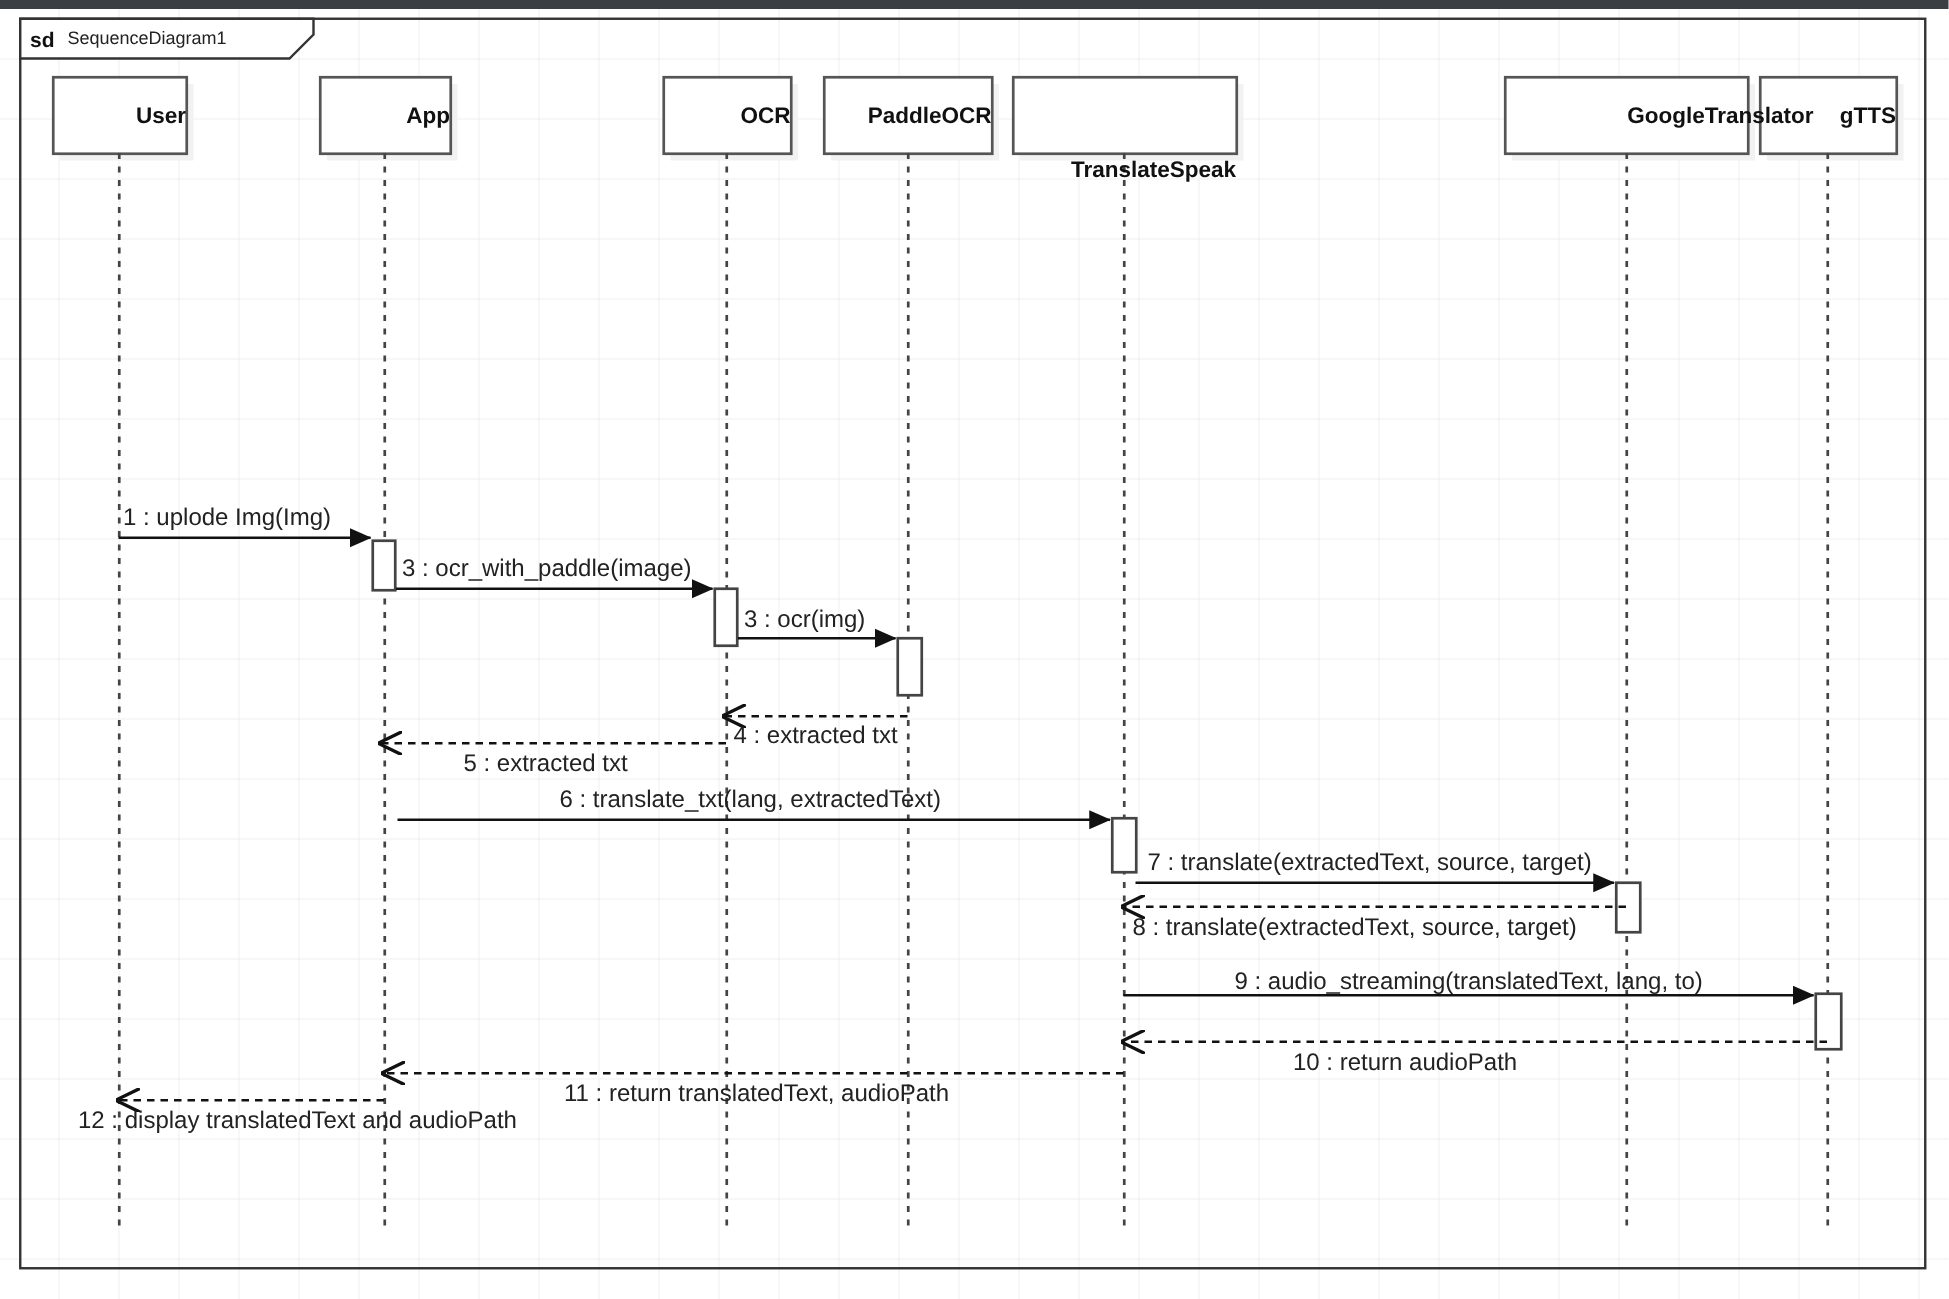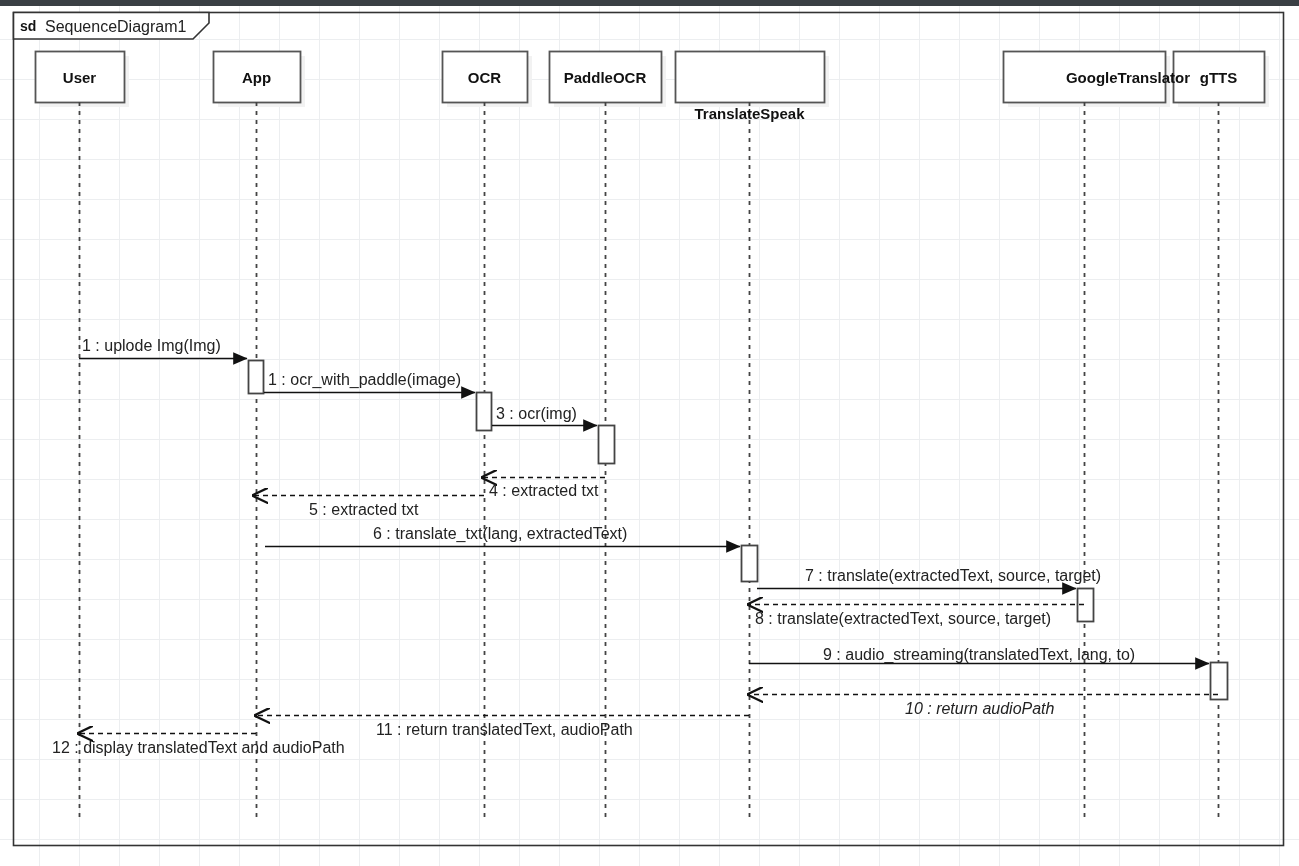--- a/index.html
+++ b/index.html
@@ -52,35 +52,35 @@
     white-space: nowrap;
     line-height: 1;
   }
   .lifeline-name {
     position: absolute;
     font-family: "Liberation Sans", sans-serif;
     font-size: 15px;
     font-weight: bold;
     color: #111111;
     white-space: nowrap;
-    text-align: center;
+    text-align: right;
     line-height: 1;
   }
   .frame-kw {
     position: absolute;
     font-family: "Liberation Sans", sans-serif;
     font-size: 14px;
     font-weight: bold;
     color: #111111;
     line-height: 1;
   }
   .frame-title {
     position: absolute;
     font-family: "Liberation Sans", sans-serif;
-    font-size: 16px;
+    font-size: 12px;
     color: #222222;
     line-height: 1;
   }
 </style>
 </head>
 <body>
 
 <div id="canvas">
 
   <div id="topstrip"></div>
@@ -148,29 +148,29 @@
 
   <div id="labels-layer">
       <span class="lifeline-name" style="left: 35px; width: 89px; top: 69.5px;">User</span>
       <span class="lifeline-name" style="left: 213px; width: 87px; top: 69.5px;">App</span>
       <span class="lifeline-name" style="left: 442px; width: 85px; top: 69.5px;">OCR</span>
       <span class="lifeline-name" style="left: 549px; width: 112px; top: 69.5px;">PaddleOCR</span>
       <span class="lifeline-name" style="left: 675px; width: 149px; top: 69.5px; margin-top: 36px;">TranslateSpeak</span>
       <span class="lifeline-name" style="left: 1003px; width: 162px; top: 69.5px; padding-left: 44px;">GoogleTranslator</span>
       <span class="lifeline-name" style="left: 1173px; width: 91px; top: 69.5px;">gTTS</span>
       <span class="lbl" style="left: 82px; top: 338px;">1 : uplode Img(Img)</span>
-      <span class="lbl" style="left: 268px; top: 372px;">1 : ocr_with_paddle(image)</span>
+      <span class="lbl" style="left: 268px; top: 372px;">3 : ocr_with_paddle(image)</span>
       <span class="lbl" style="left: 496px; top: 406px;">3 : ocr(img)</span>
       <span class="lbl" style="left: 489px; top: 483px;">4 : extracted txt</span>
       <span class="lbl" style="left: 309px; top: 502px;">5 : extracted txt</span>
       <span class="lbl" style="left: 373px; top: 526px;">6 : translate_txt(lang, extractedText)</span>
-      <span class="lbl" style="left: 765px; top: 568px; margin-left: 40px;">7 : translate(extractedText, source, target)</span>
+      <span class="lbl" style="left: 765px; top: 568px;">7 : translate(extractedText, source, target)</span>
       <span class="lbl" style="left: 755px; top: 611px;">8 : translate(extractedText, source, target)</span>
       <span class="lbl" style="left: 823px; top: 647px;">9 : audio_streaming(translatedText, lang, to)</span>
-      <span class="lbl" style="left: 905px; top: 701px; font-style: italic;">10 : return audioPath</span>
+      <span class="lbl" style="left: 862px; top: 701px;">10 : return audioPath</span>
       <span class="lbl" style="left: 376px; top: 722px;">11 : return translatedText, audioPath</span>
       <span class="lbl" style="left: 16px; top: 740px; padding-left: 36px;">12 : display translatedText and audioPath</span>
     </div>
 
   <span class="frame-kw" style="left:20px; top:19px;">sd</span>
   <span class="frame-title" style="left:45px; top:19px;">SequenceDiagram1</span>
 
 </div>
 
 </body></html>

